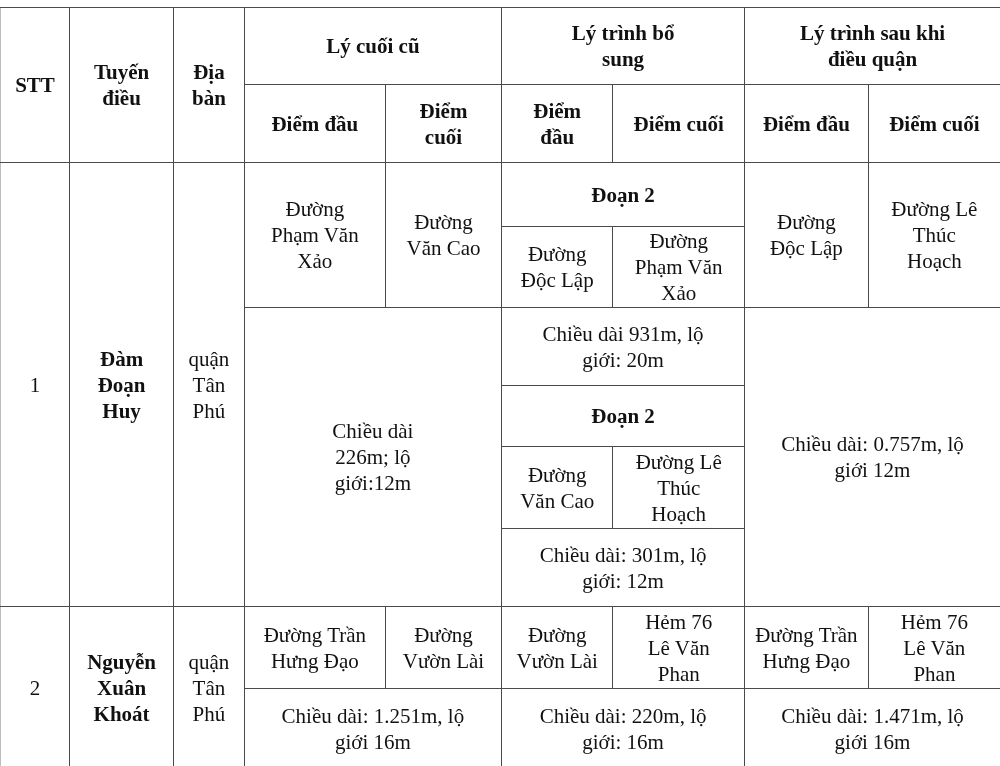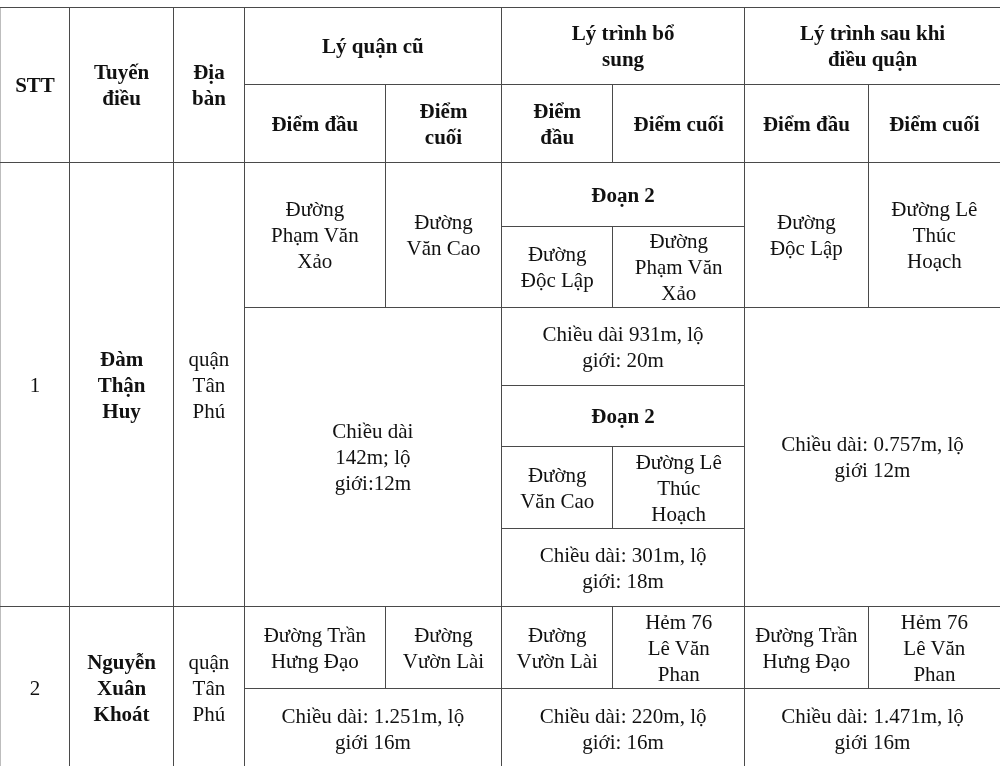--- a/index.html
+++ b/index.html
@@ -41,67 +41,67 @@
     <col style="width:133px">
     <col style="width:125px">
     <col style="width:133px">
   </colgroup>
 
   <tbody>
         <tr class="hdr1">
     <td rowspan="2" class="b noleft" style="width:61px">STT</td>
     <td rowspan="2" class="b">Tuyến điều</td>
     <td rowspan="2" class="b">Địa bàn</td>
-    <td colspan="2" class="b">Lý quận cũ</td>
+    <td colspan="2" class="b">Lý cuối cũ</td>
     <td colspan="2" class="b" style="padding:0 60px">Lý trình bổ sung</td>
     <td colspan="2" class="b noright" style="padding:0 50px">Lý trình sau khi điều quận</td>
   </tr>
 
   <tr class="hdr2">
     <td class="b">Điểm đầu</td>
     <td class="b" style="padding:0 24px">Điểm cuối</td>
     <td class="b" style="padding:0 24px">Điểm đầu</td>
     <td class="b">Điểm cuối</td>
     <td class="b">Điểm đầu</td>
     <td class="b noright">Điểm cuối</td>
   </tr>
 
   <tr style="height:64px">
     <td rowspan="8" class="noleft">1</td>
-    <td rowspan="8" class="b" style="padding:0 18px">Đàm Thận Huy</td>
+    <td rowspan="8" class="b" style="padding:0 18px">Đàm Đoạn Huy</td>
     <td rowspan="8" style="padding:0 10px">quận Tân Phú</td>
     <td rowspan="2" style="padding:0 22px">Đường Phạm Văn Xảo</td>
     <td rowspan="2" style="padding:0 18px">Đường Văn Cao</td>
     <td colspan="2" class="b">Đoạn 2</td>
     <td rowspan="2" style="padding:0 18px">Đường Độc Lập</td>
     <td rowspan="2" class="noright" style="padding:0 22px">Đường Lê Thúc Hoạch</td>
   </tr>
 
   <tr style="height:81px">
     <td style="padding:0 10px">Đường Độc Lập</td>
     <td style="padding:0 14px">Đường Phạm Văn Xảo</td>
   </tr>
 
   <tr style="height:78px">
-    <td colspan="2" rowspan="6" style="padding:0 60px">Chiều dài 142m; lộ giới:12m</td>
+    <td colspan="2" rowspan="6" style="padding:0 60px">Chiều dài 226m; lộ giới:12m</td>
     <td colspan="2" style="padding:0 36px">Chiều dài 931m, lộ giới: 20m</td>
     <td colspan="2" rowspan="6" class="noright" style="padding:0 30px">Chiều dài: 0.757m, lộ giới 12m</td>
   </tr>
 
   <tr style="height:61px">
     <td colspan="2" class="b">Đoạn 2</td>
   </tr>
 
   <tr style="height:82px">
     <td style="padding:0 10px">Đường Văn Cao</td>
     <td style="padding:0 22px">Đường Lê Thúc Hoạch</td>
   </tr>
 
   <tr style="height:78px">
-    <td colspan="2" style="padding:0 36px">Chiều dài: 301m, lộ giới: 18m</td>
+    <td colspan="2" style="padding:0 36px">Chiều dài: 301m, lộ giới: 12m</td>
   </tr>
   <tr style="height:0"></tr>
   <tr style="height:0"></tr>
 
   <tr style="height:82px">
     <td rowspan="2" class="noleft">2</td>
     <td rowspan="2" class="b">Nguyễn Xuân Khoát</td>
     <td rowspan="2" style="padding:0 10px">quận Tân Phú</td>
     <td>Đường Trần Hưng Đạo</td>
     <td style="padding:0 10px">Đường Vườn Lài</td>

